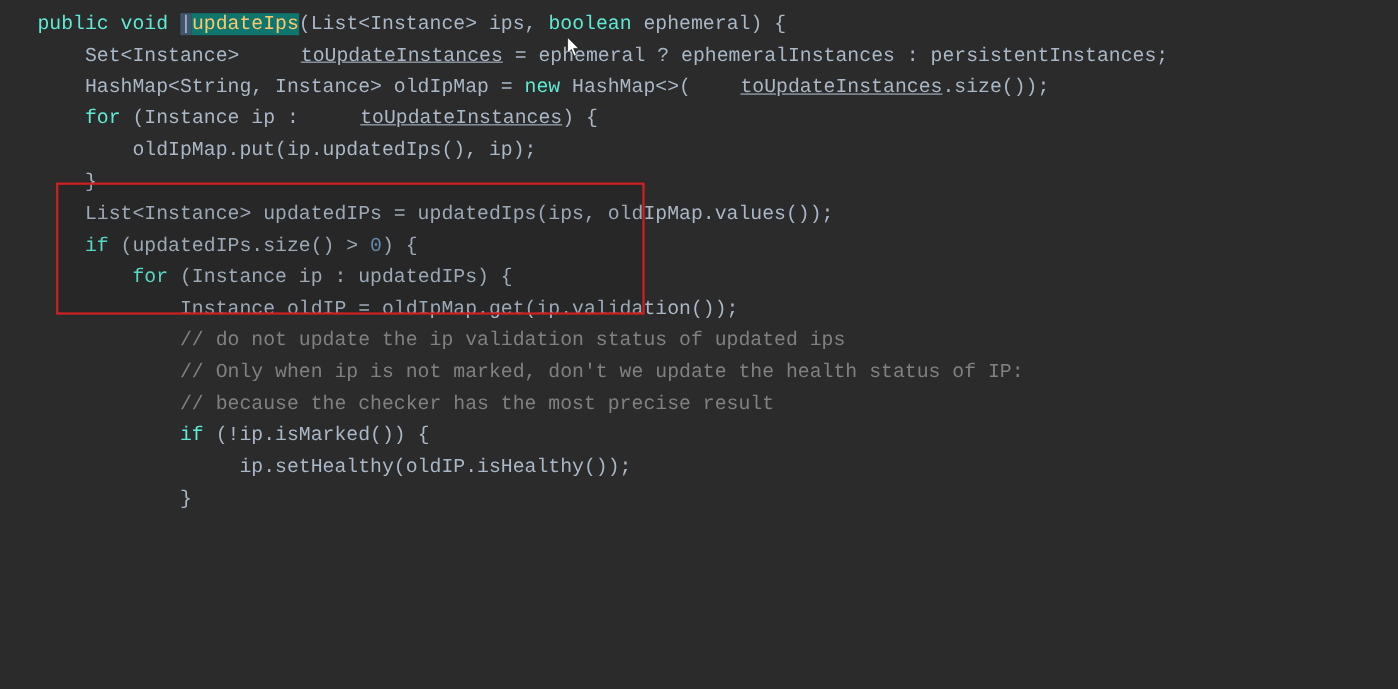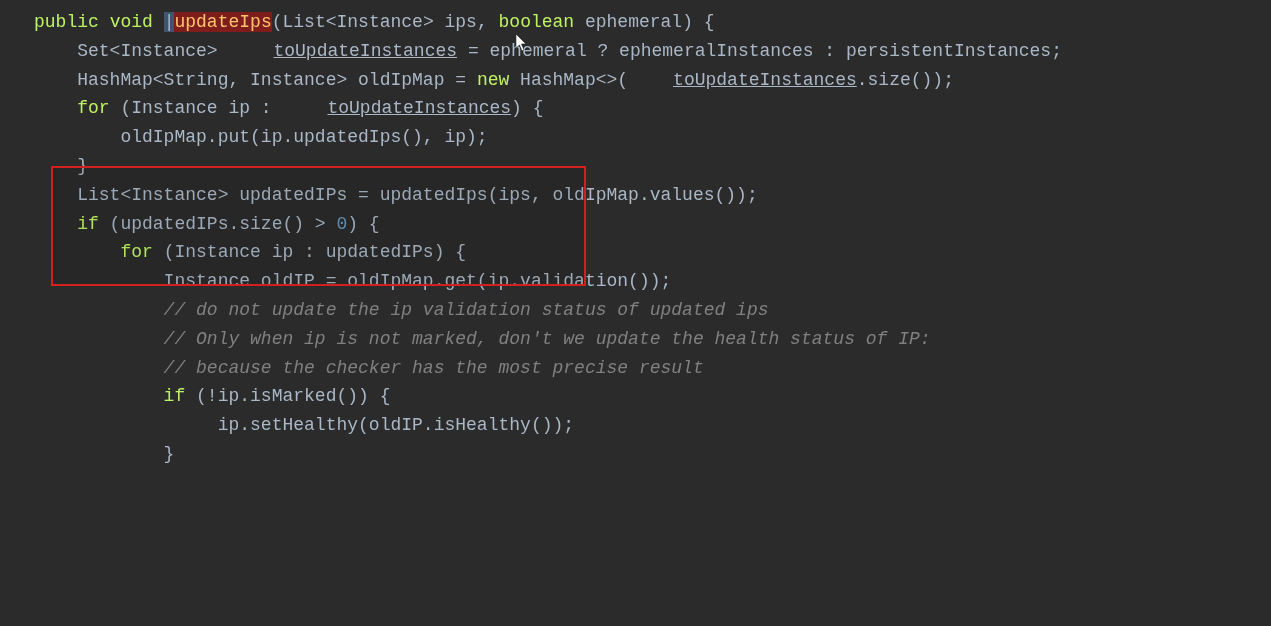--- a/index.html
+++ b/index.html
@@ -18,26 +18,26 @@
       overflow: hidden;
       padding-top: 8px;
     }
     .code-container {
       position: relative;
     }
     .line {
       white-space: pre;
       padding-left: 34px;
     }
-    .kw { color: #bef264; }
-    .method-hl { color: #ffc66d; background: #7f1d1d; }
+    .kw { color: #5eead4; }
+    .method-hl { color: #ffc66d; background: #0f766e; }
     .underline { text-decoration: underline; text-decoration-color: #a9b7c6; margin-left: 45px; }
     .cursor-mark { background: #40566e; }
     .num { color: #6897bb; }
-    .comment { color: #808080; font-style: italic; }
+    .comment { color: #808080; }
 
     .highlight-box {
       position: absolute;
       border: 2px solid #d22020;
       left: 51px;
       top: 158px;
       width: 535px;
       height: 120px;
       pointer-events: none;
       background: rgba(0,0,0,0.08);

